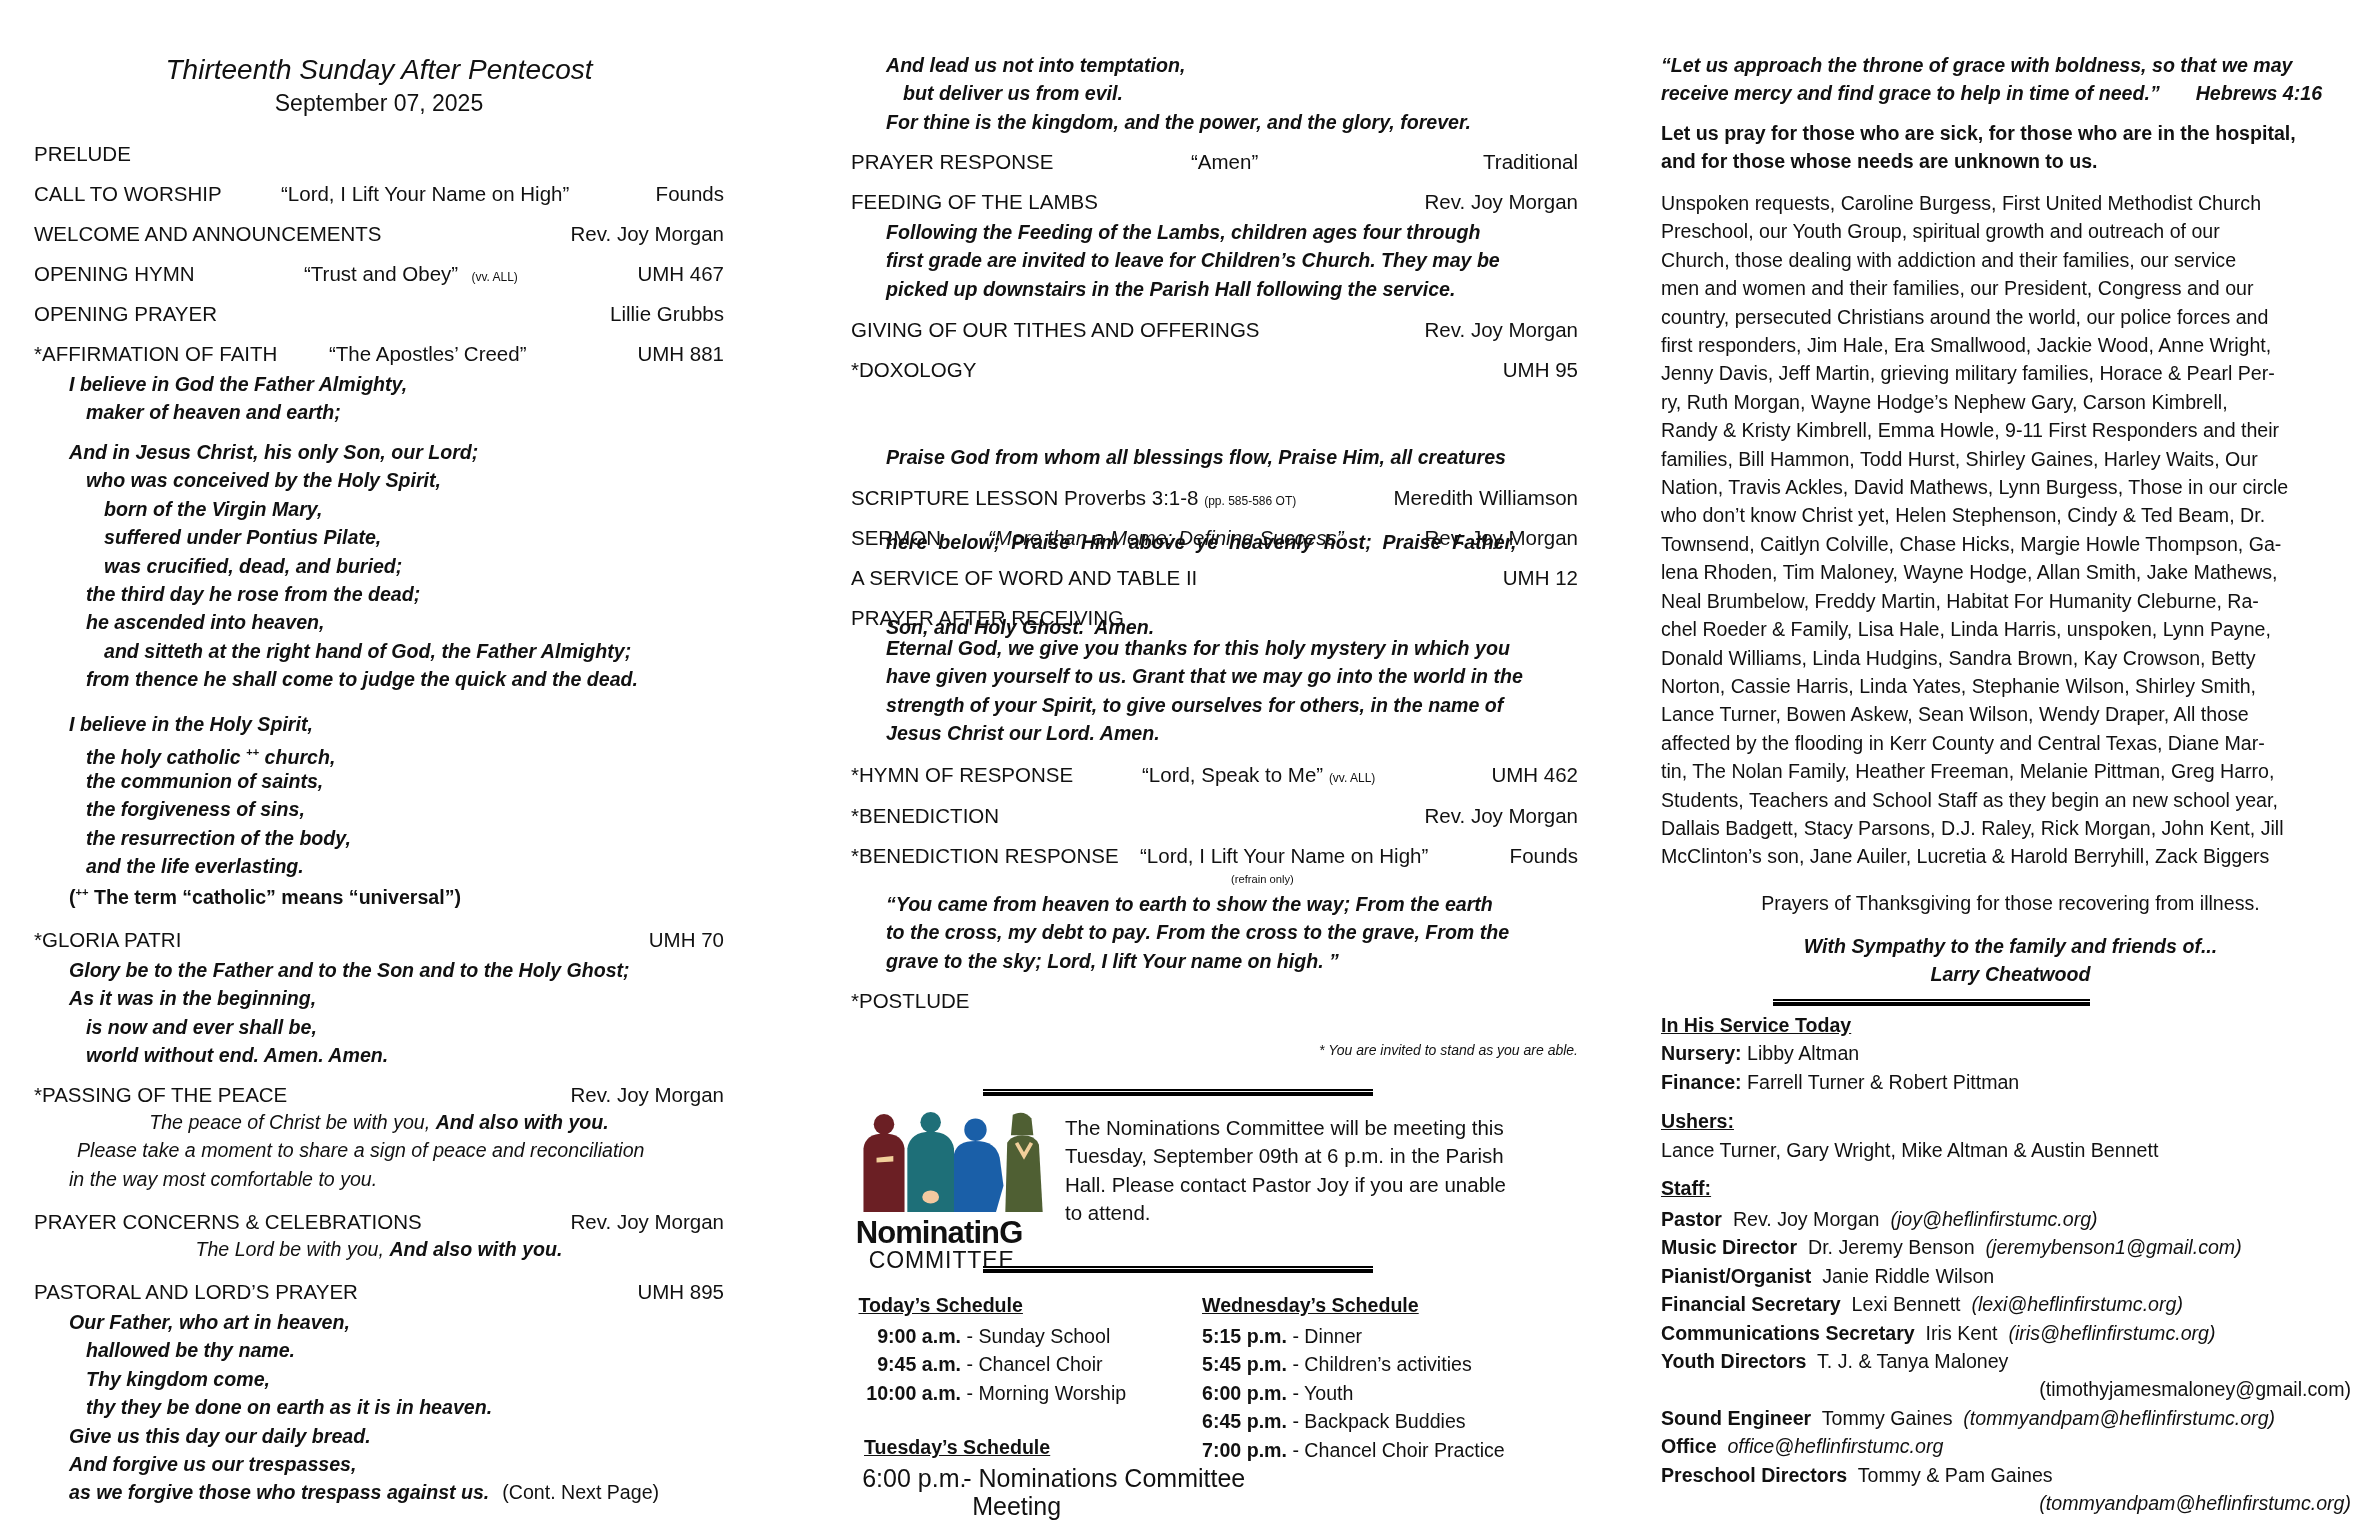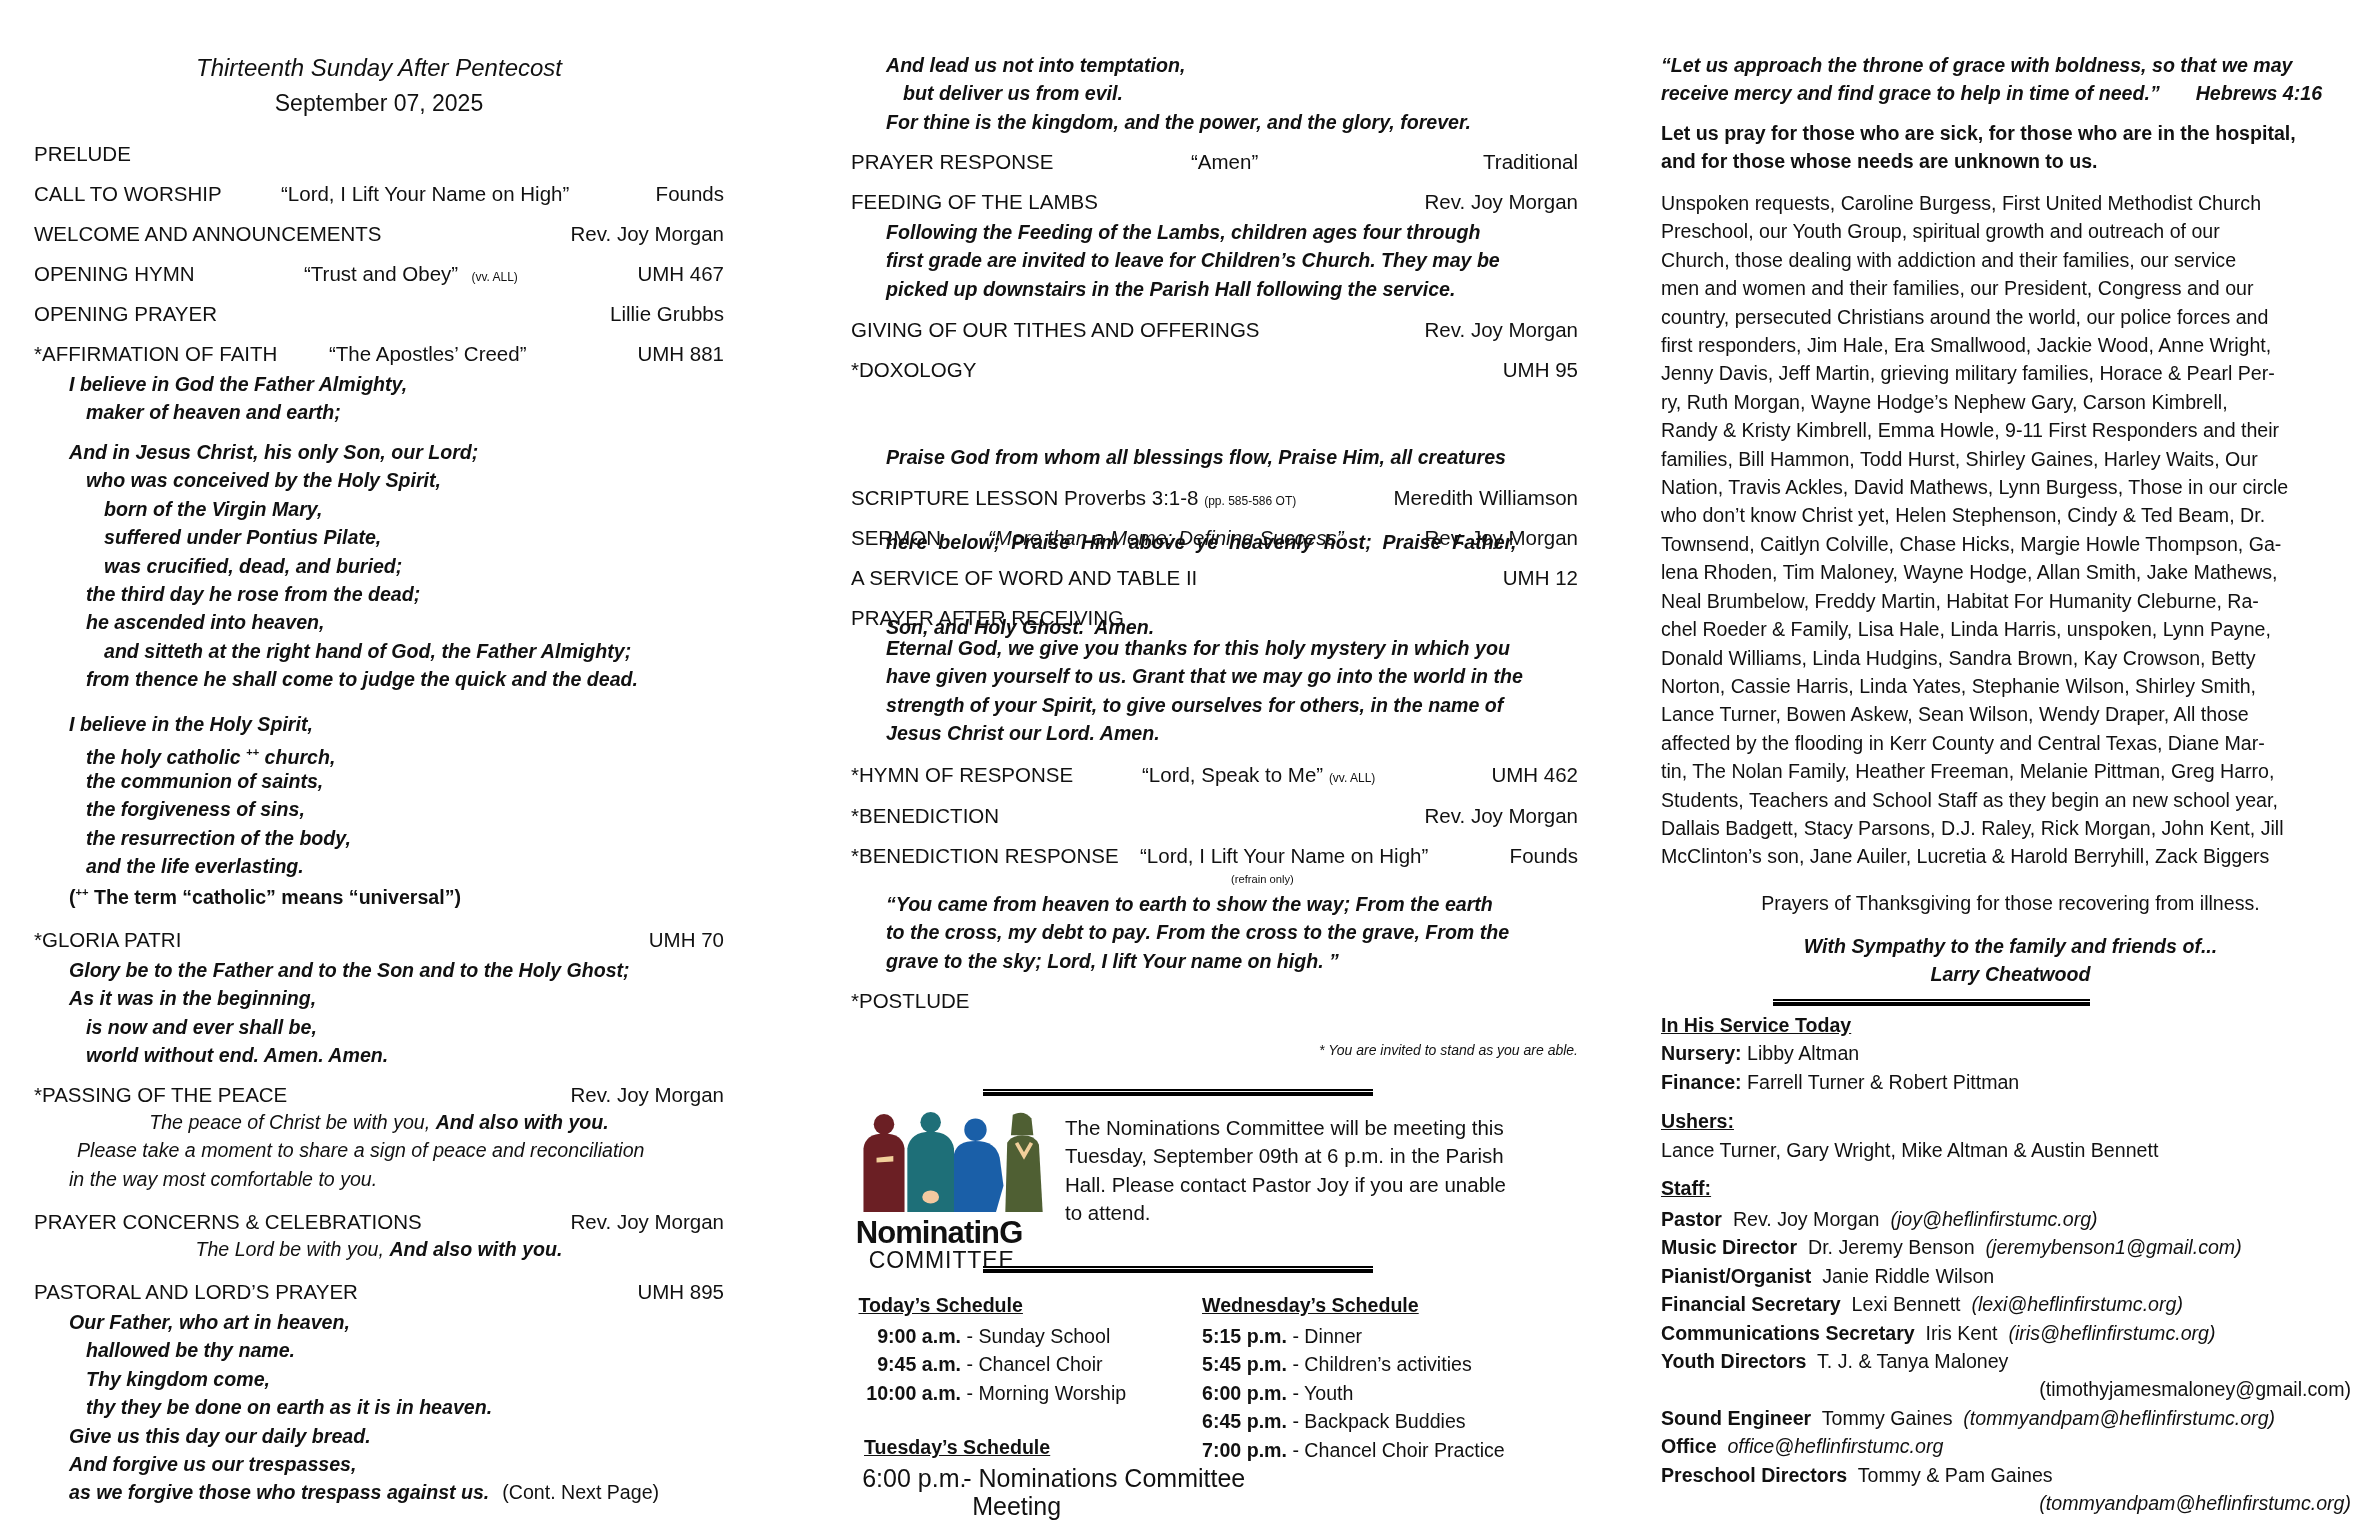--- a/index.html
+++ b/index.html
@@ -24,21 +24,21 @@
   .i1 { padding-left:17px; }
   .i2 { padding-left:35px; }
   .rule { position:absolute; height:8.4px;
           background:linear-gradient(#000 0,#000 1.9px,#fff 1.9px,#fff 2.8px,#000 2.8px,#000 5.6px,#fff 5.6px,#fff 6.5px,#000 6.5px,#000 7.5px,#fff 7.5px); }
   .staff div { height:28.4px; white-space:nowrap; }
 </style>
 </head>
 <body>
 
 <div id="col1" class="col" style="height:1538px;">
-  <div class="abs ital" style="top:54px; left:0; width:690px; text-align:center; font-size:24px; white-space:nowrap;">Thirteenth Sunday After Pentecost</div>
+  <div class="abs ital" style="top:54px; left:0; width:690px; text-align:center; font-size:28px; white-space:nowrap;">Thirteenth Sunday After Pentecost</div>
   <div class="abs" style="top:90px; left:0; width:690px; text-align:center; font-size:23px;">September 07, 2025</div>
 
   <div class="row" style="top:142px;">
     <span class="l">PRELUDE</span>
   </div>
   <div class="row" style="top:182px;">
     <span class="l">CALL TO WORSHIP</span>
     <span class="m" style="left:247px;">“Lord, I Lift Your Name on High”</span>
     <span class="r">Founds</span>
   </div>

